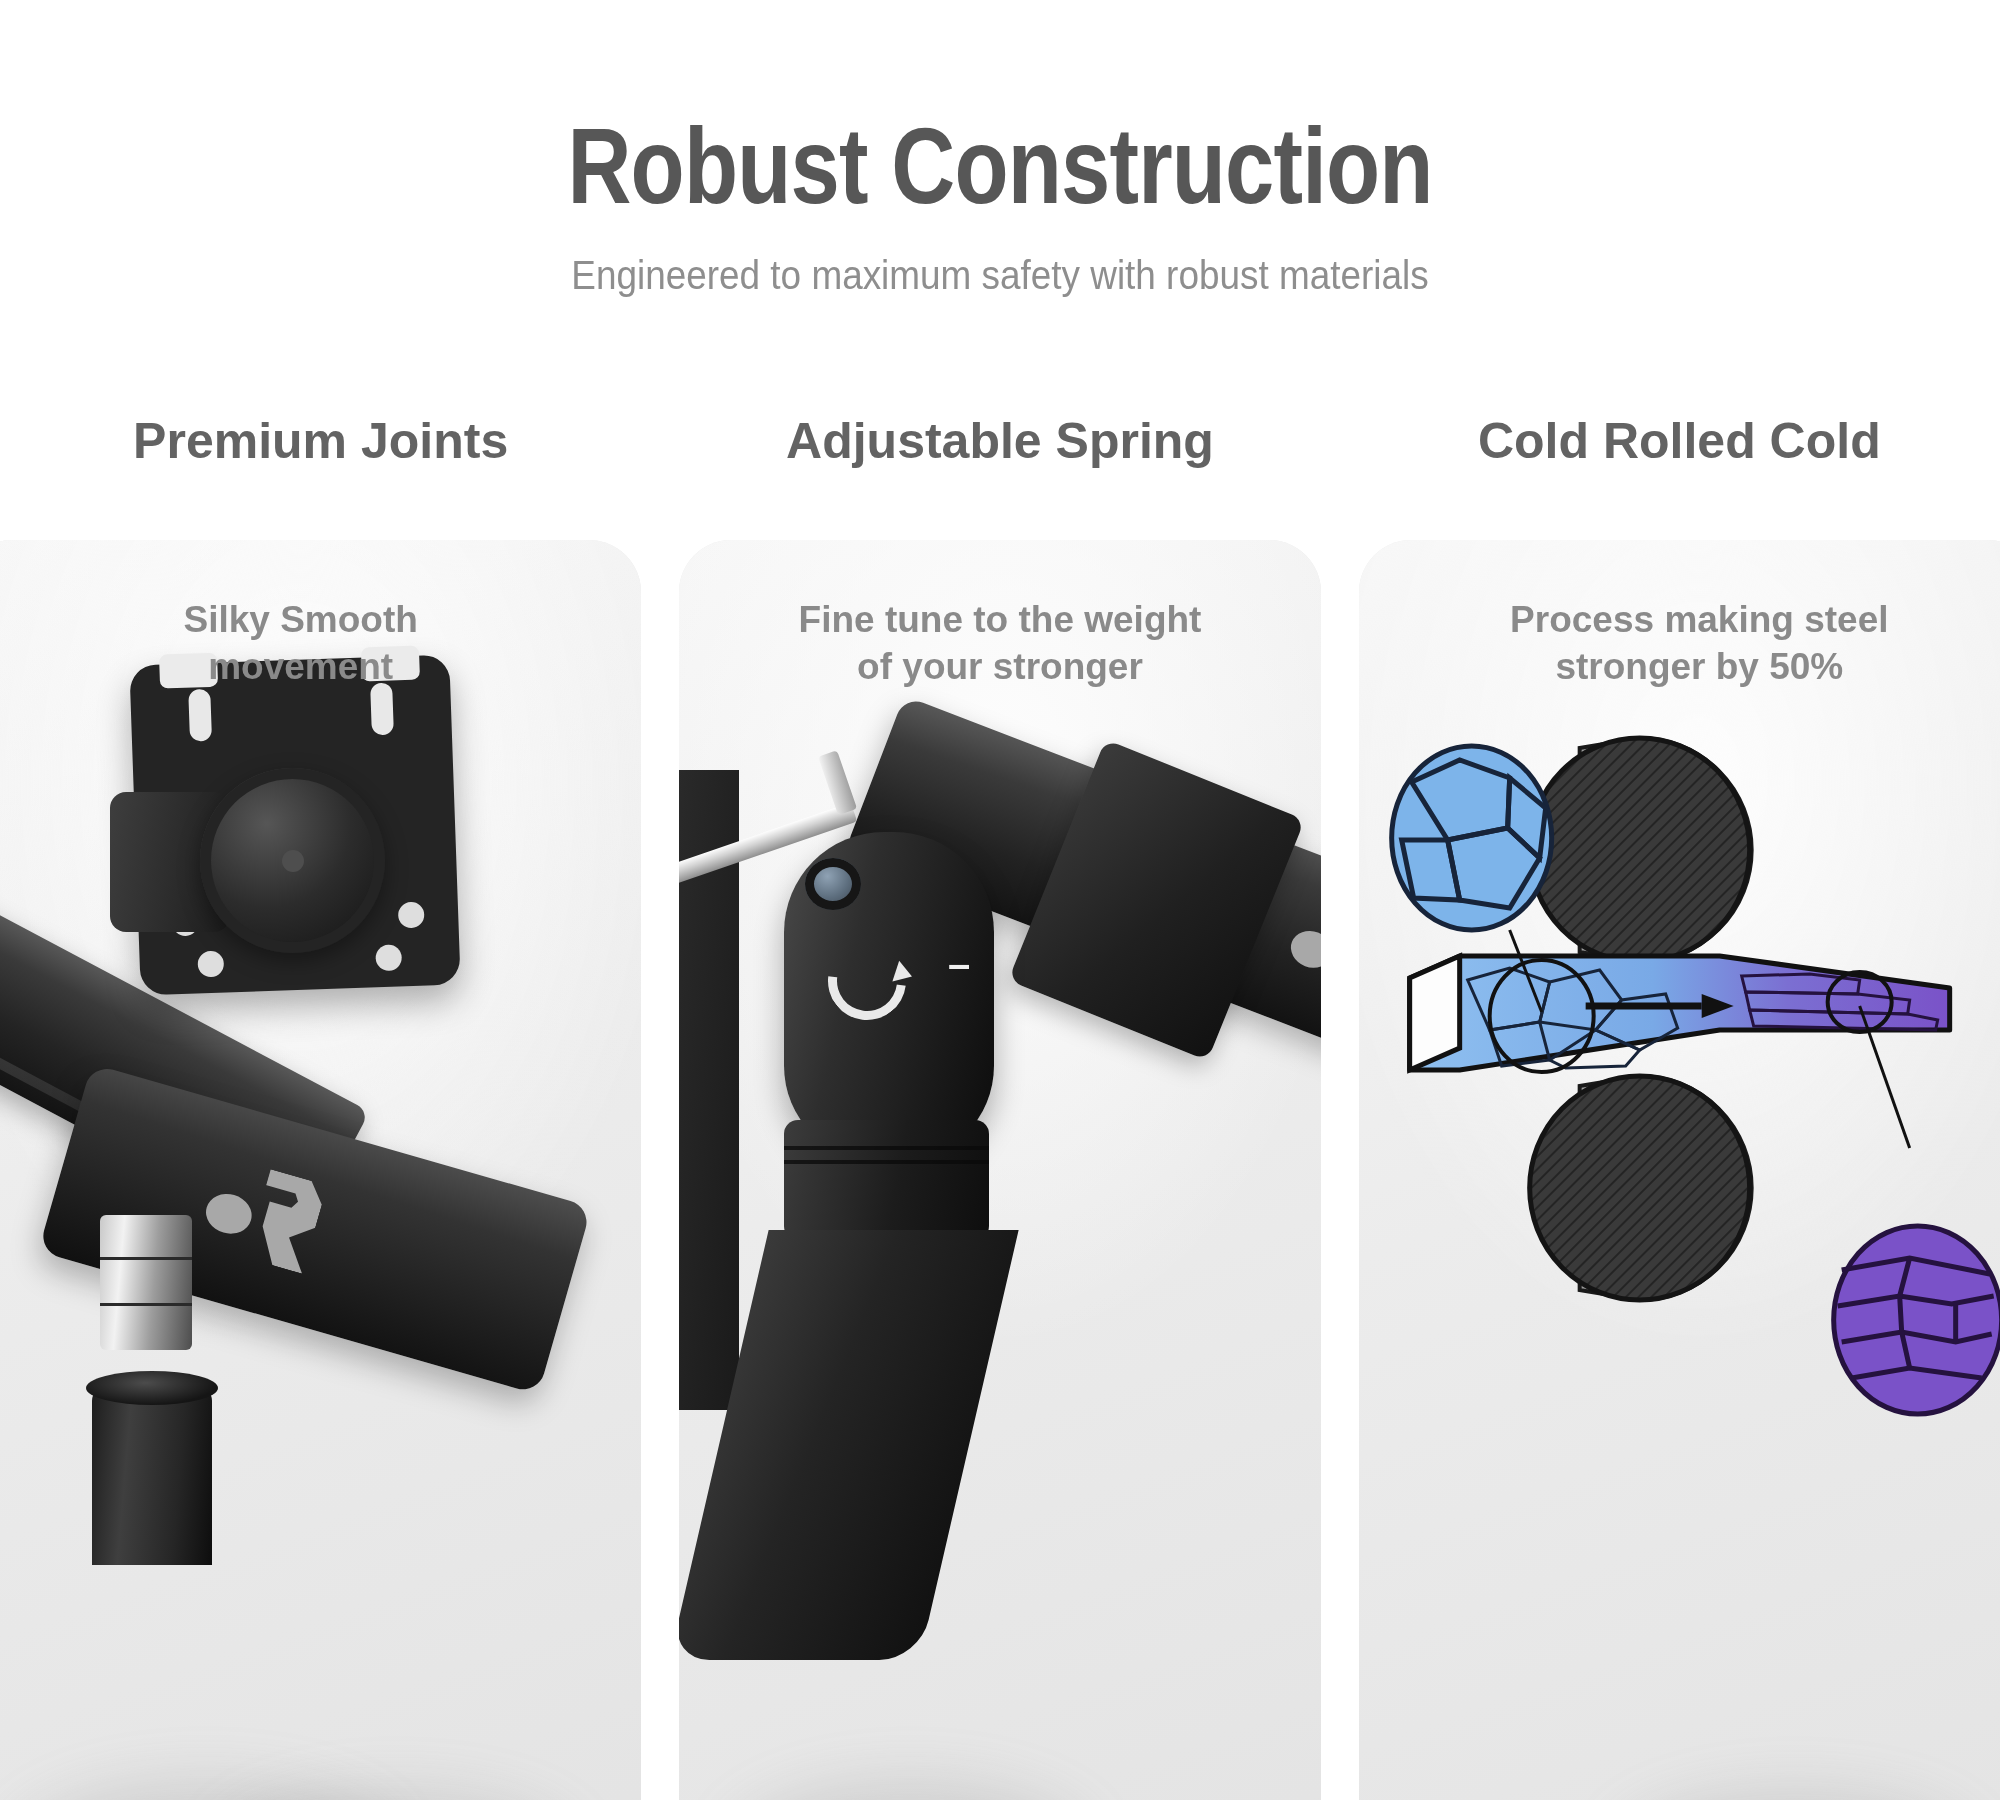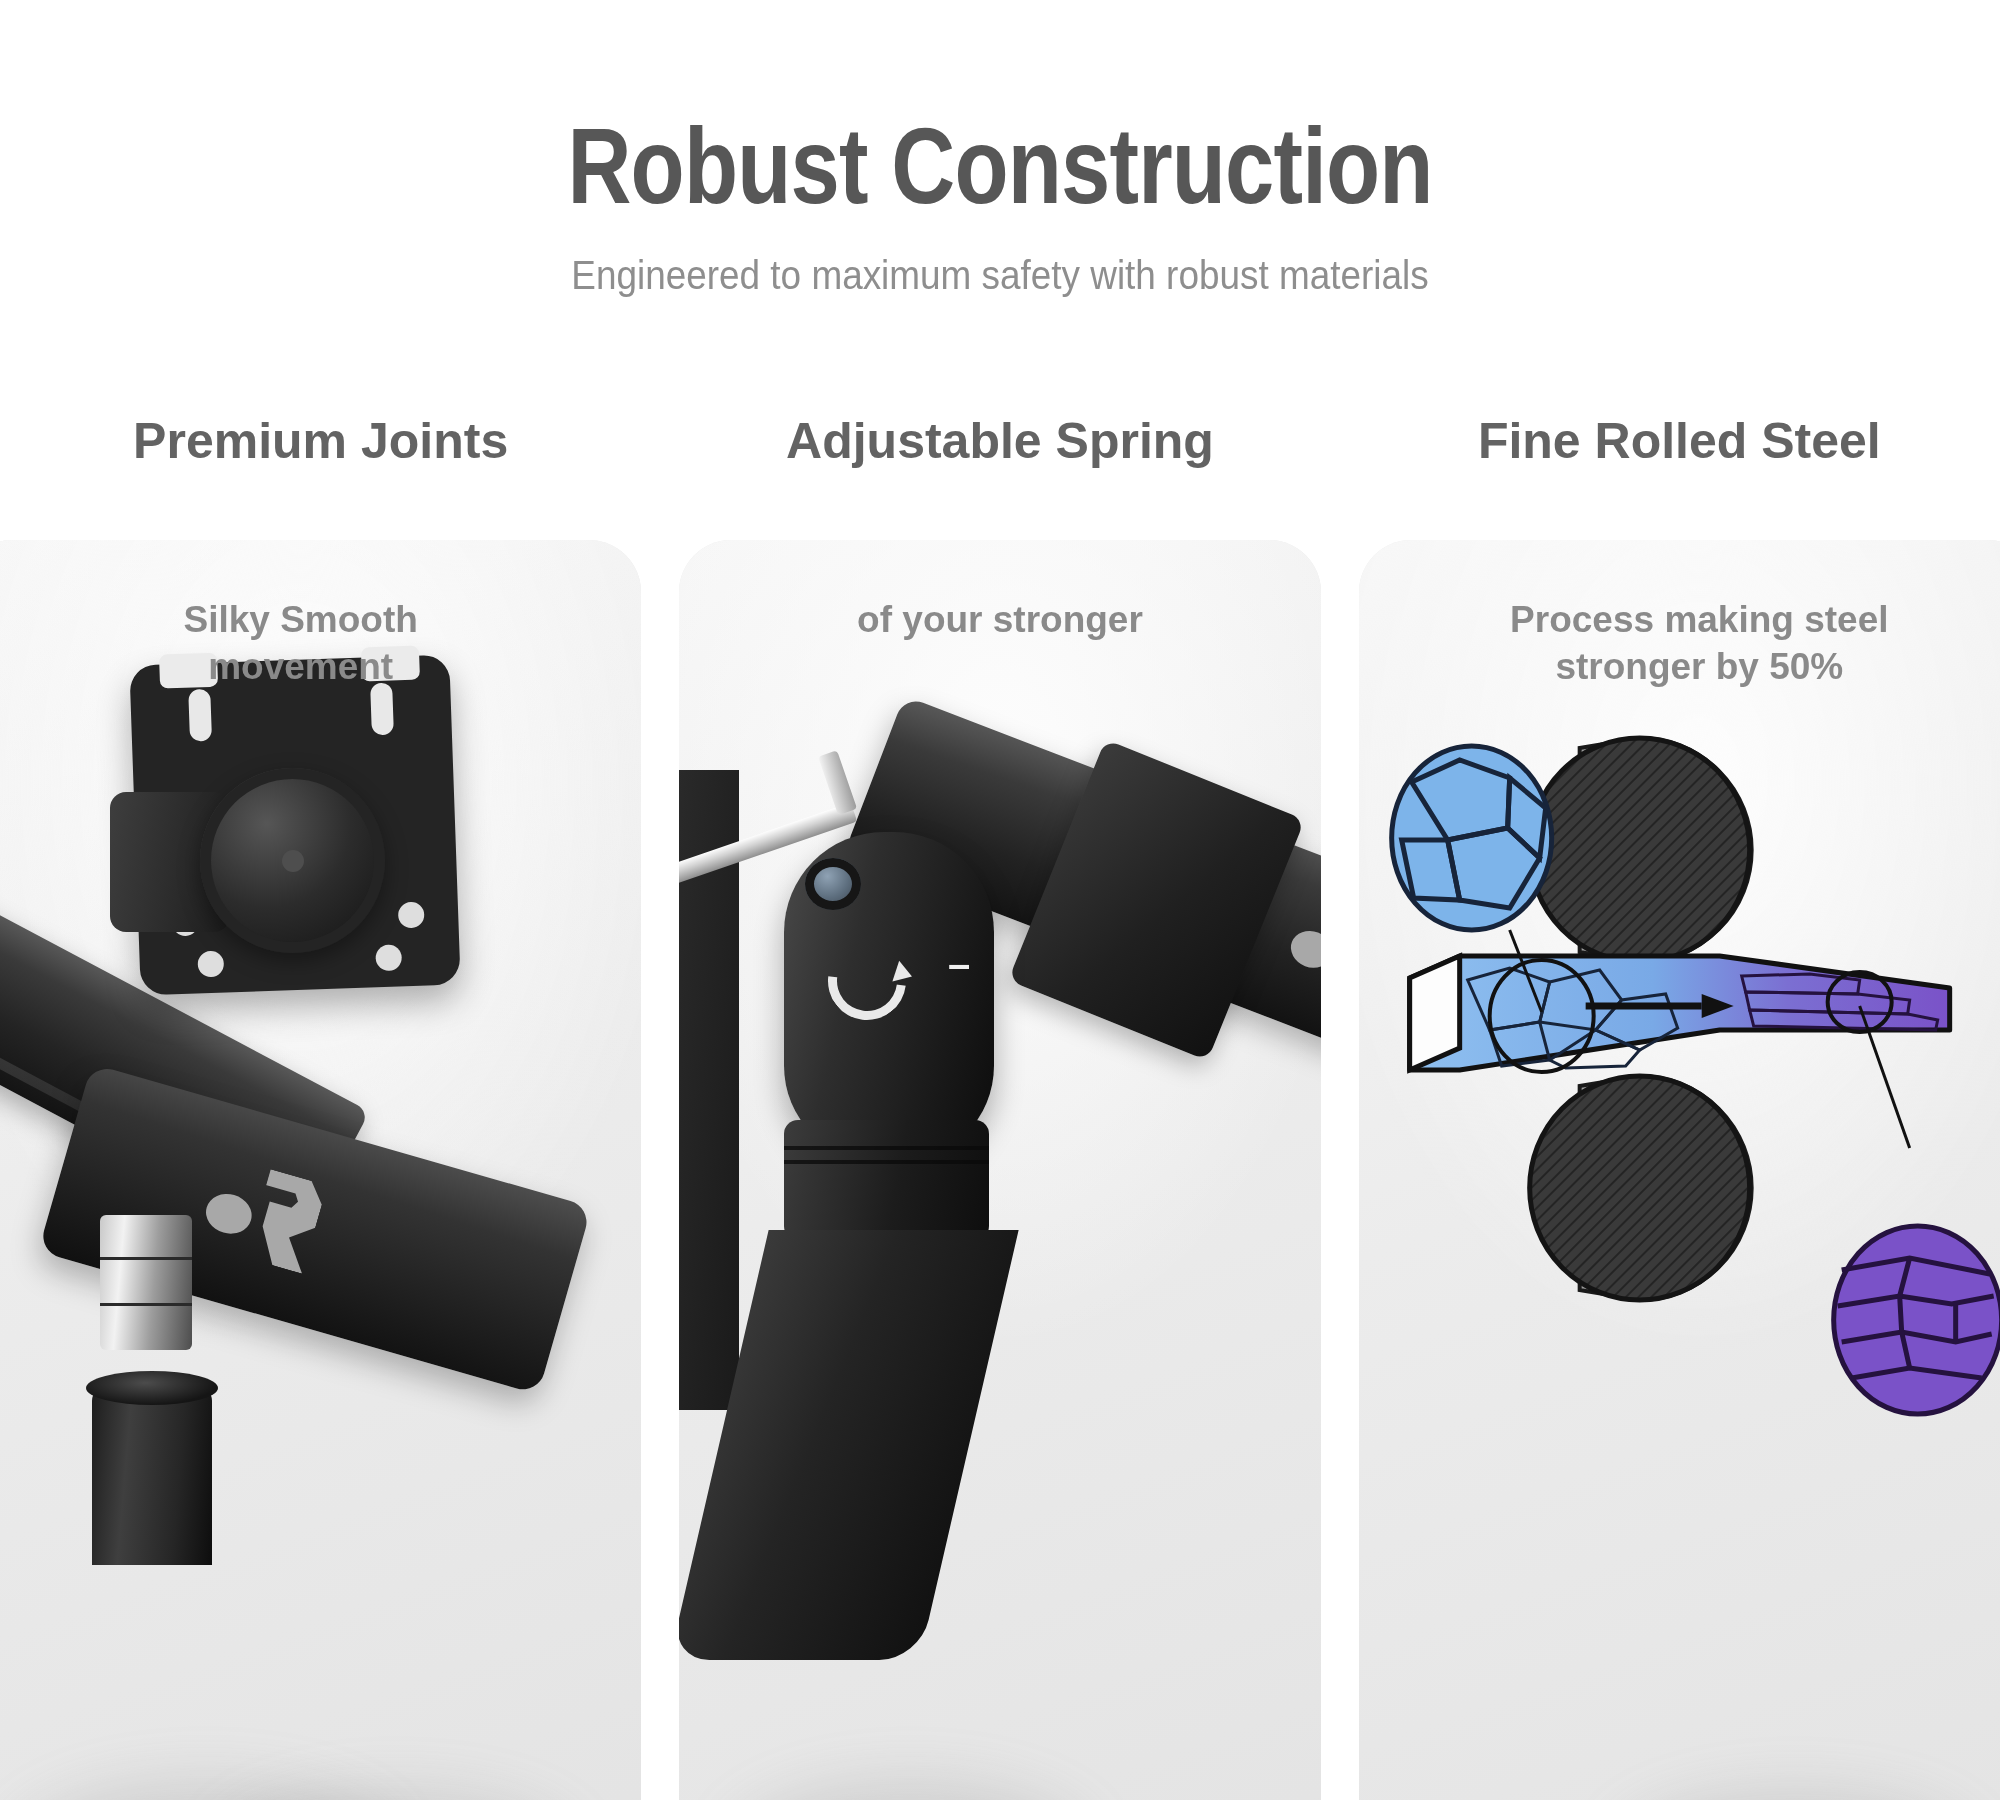--- a/index.html
+++ b/index.html
@@ -323,27 +323,28 @@
         <div class="hexkey"></div>
 
         <div class="part c2-collar">
           <div class="band" style="top:26px;"></div>
           <div class="band" style="top:40px;"></div>
         </div>
         <div class="part c2-lower"></div>
       </div>
 
       <div class="card-desc">
+        <div>Fine tune to the weight</div>
         <div>of your stronger</div>
       </div>
     </div>
   </div>
 
   <div class="column">
-    <div class="col-heading">Fine Rolled Steel</div>
+    <div class="col-heading">Cold Rolled Cold</div>
     <div class="card">
       <div class="stage">
         <div class="stage-bg"></div>
         <div class="floor-shadow shadow-b"></div>
 
         <svg class="diagram" viewBox="0 0 620 720" preserveAspectRatio="xMidYMid meet">
           <defs>
             <pattern id="hatch" width="9" height="9" patternUnits="userSpaceOnUse" patternTransform="rotate(45)">
               <rect width="9" height="9" fill="#3a3a3a"></rect>
               <line x1="0" y1="0" x2="0" y2="9" stroke="#242424" stroke-width="4"></line>

